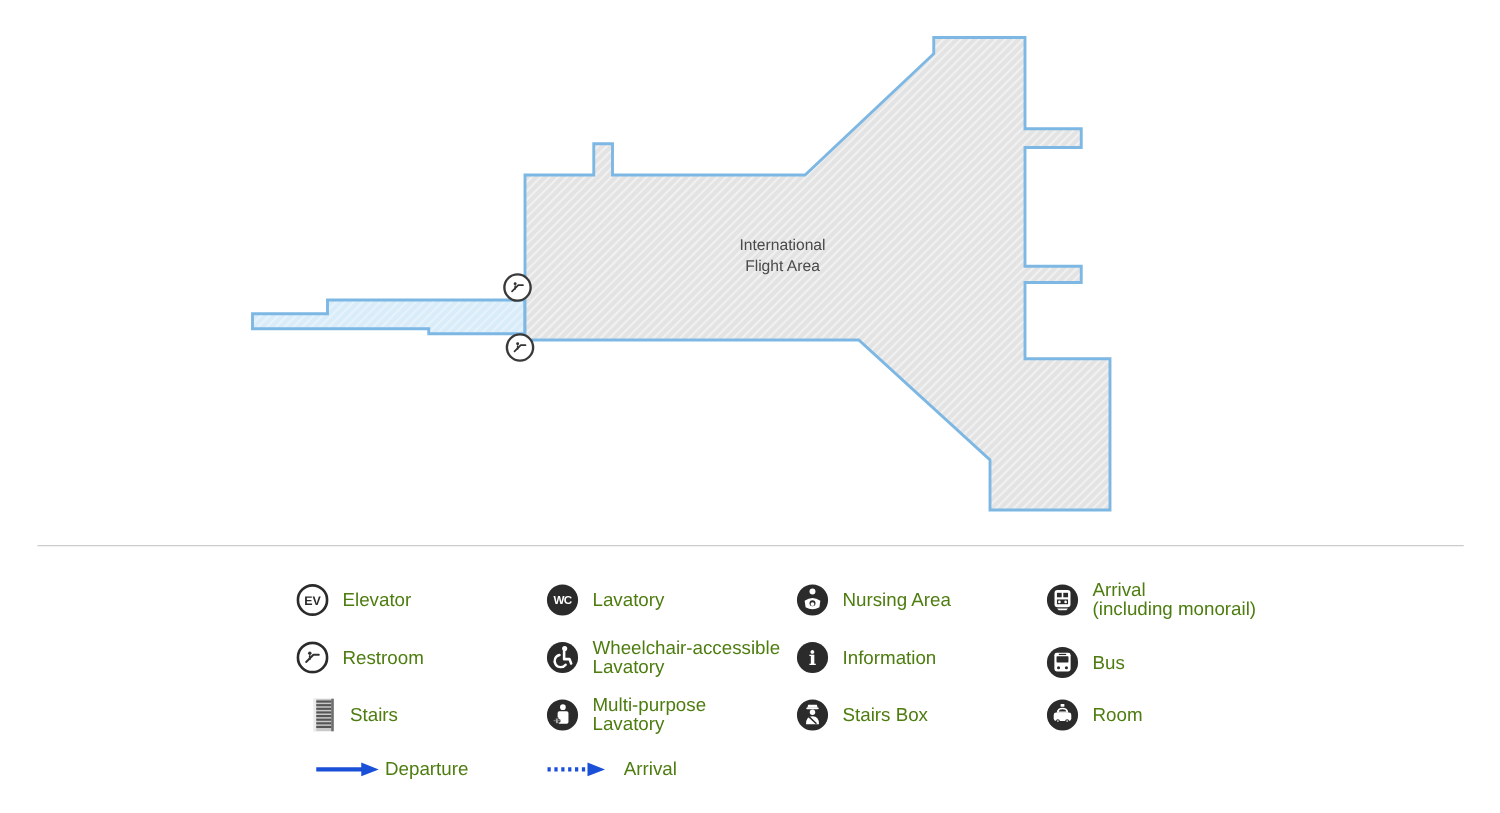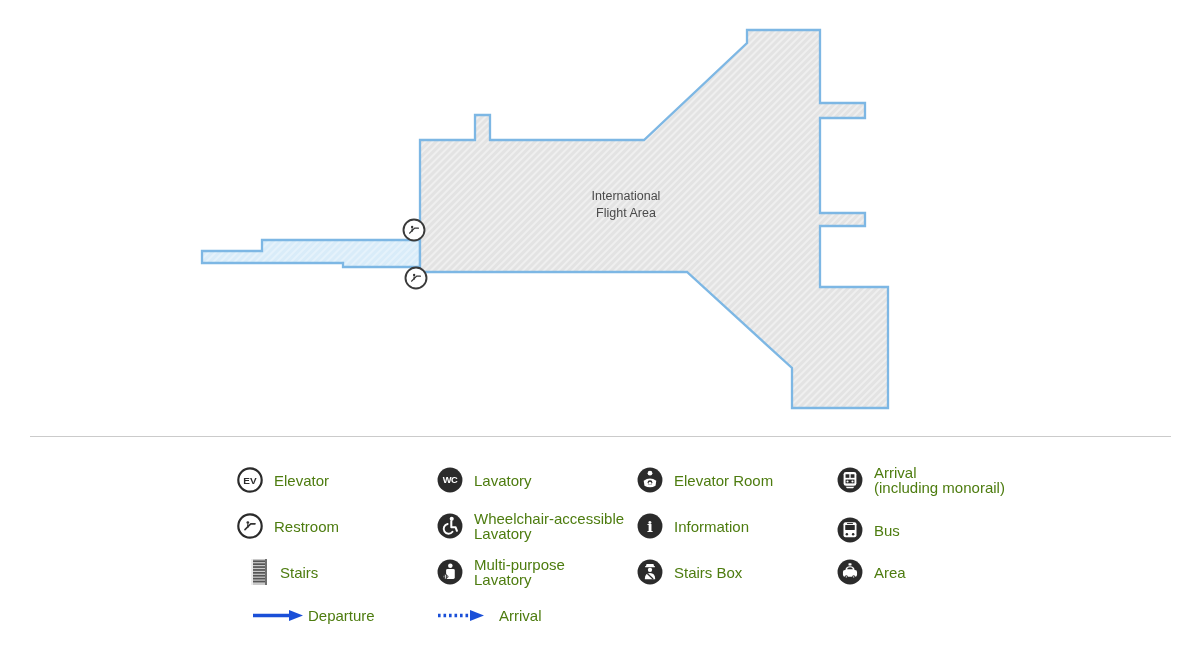--- a/index.html
+++ b/index.html
@@ -171,21 +171,21 @@
   <span class="licon">
     <svg width="26" height="26" viewBox="0 0 24 24">
       <circle cx="12" cy="12" r="11.5" fill="#2b2b2b"></circle>
       <circle cx="12" cy="5.7" r="2.2" fill="#fff"></circle>
       <path d="M6.2 12.6 Q12 8.6 17.8 12.6 L17.1 17.3 Q12 20.3 6.9 17.3 Z" fill="#fff"></path>
       <circle cx="12" cy="14.4" r="2.2" fill="#2b2b2b"></circle>
       <circle cx="12" cy="15" r="1.4" fill="#fff"></circle>
     </svg>
   </span>
   <span class="llabel">
-      <span>Elevator Room</span>
+      <span>Nursing Area</span>
     </span>
 </div>
 
 <div class="lrow" style="left:637px;top:510px">
   <span class="licon">
     <svg width="26" height="26" viewBox="0 0 24 24">
       <circle cx="12" cy="12" r="11.5" fill="#2b2b2b"></circle>
       <text x="12" y="17.4" text-anchor="middle" font-size="14.5" font-weight="bold" fill="#fff" font-family="DejaVu Serif, serif">i</text>
     </svg>
   </span>
@@ -253,15 +253,15 @@
       <path d="M7.7 10.4 Q8 6.7 12 6.7 Q16 6.7 16.3 10.4 Z" fill="#fff"></path>
       <path d="M9.3 9.4 Q9.5 7.7 12 7.7 Q14.5 7.7 14.7 9.4 Z" fill="#2b2b2b"></path>
       <rect x="5.5" y="10.2" width="13" height="6.2" rx="1.8" fill="#fff"></rect>
       <circle cx="8.6" cy="16.5" r="1.45" fill="#2b2b2b"></circle>
       <circle cx="15.4" cy="16.5" r="1.45" fill="#2b2b2b"></circle>
       <circle cx="8.6" cy="16.5" r="0.6" fill="#fff"></circle>
       <circle cx="15.4" cy="16.5" r="0.6" fill="#fff"></circle>
     </svg>
   </span>
   <span class="llabel">
-      <span>Area</span>
+      <span>Room</span>
     </span>
 </div>
 
 </body></html>

